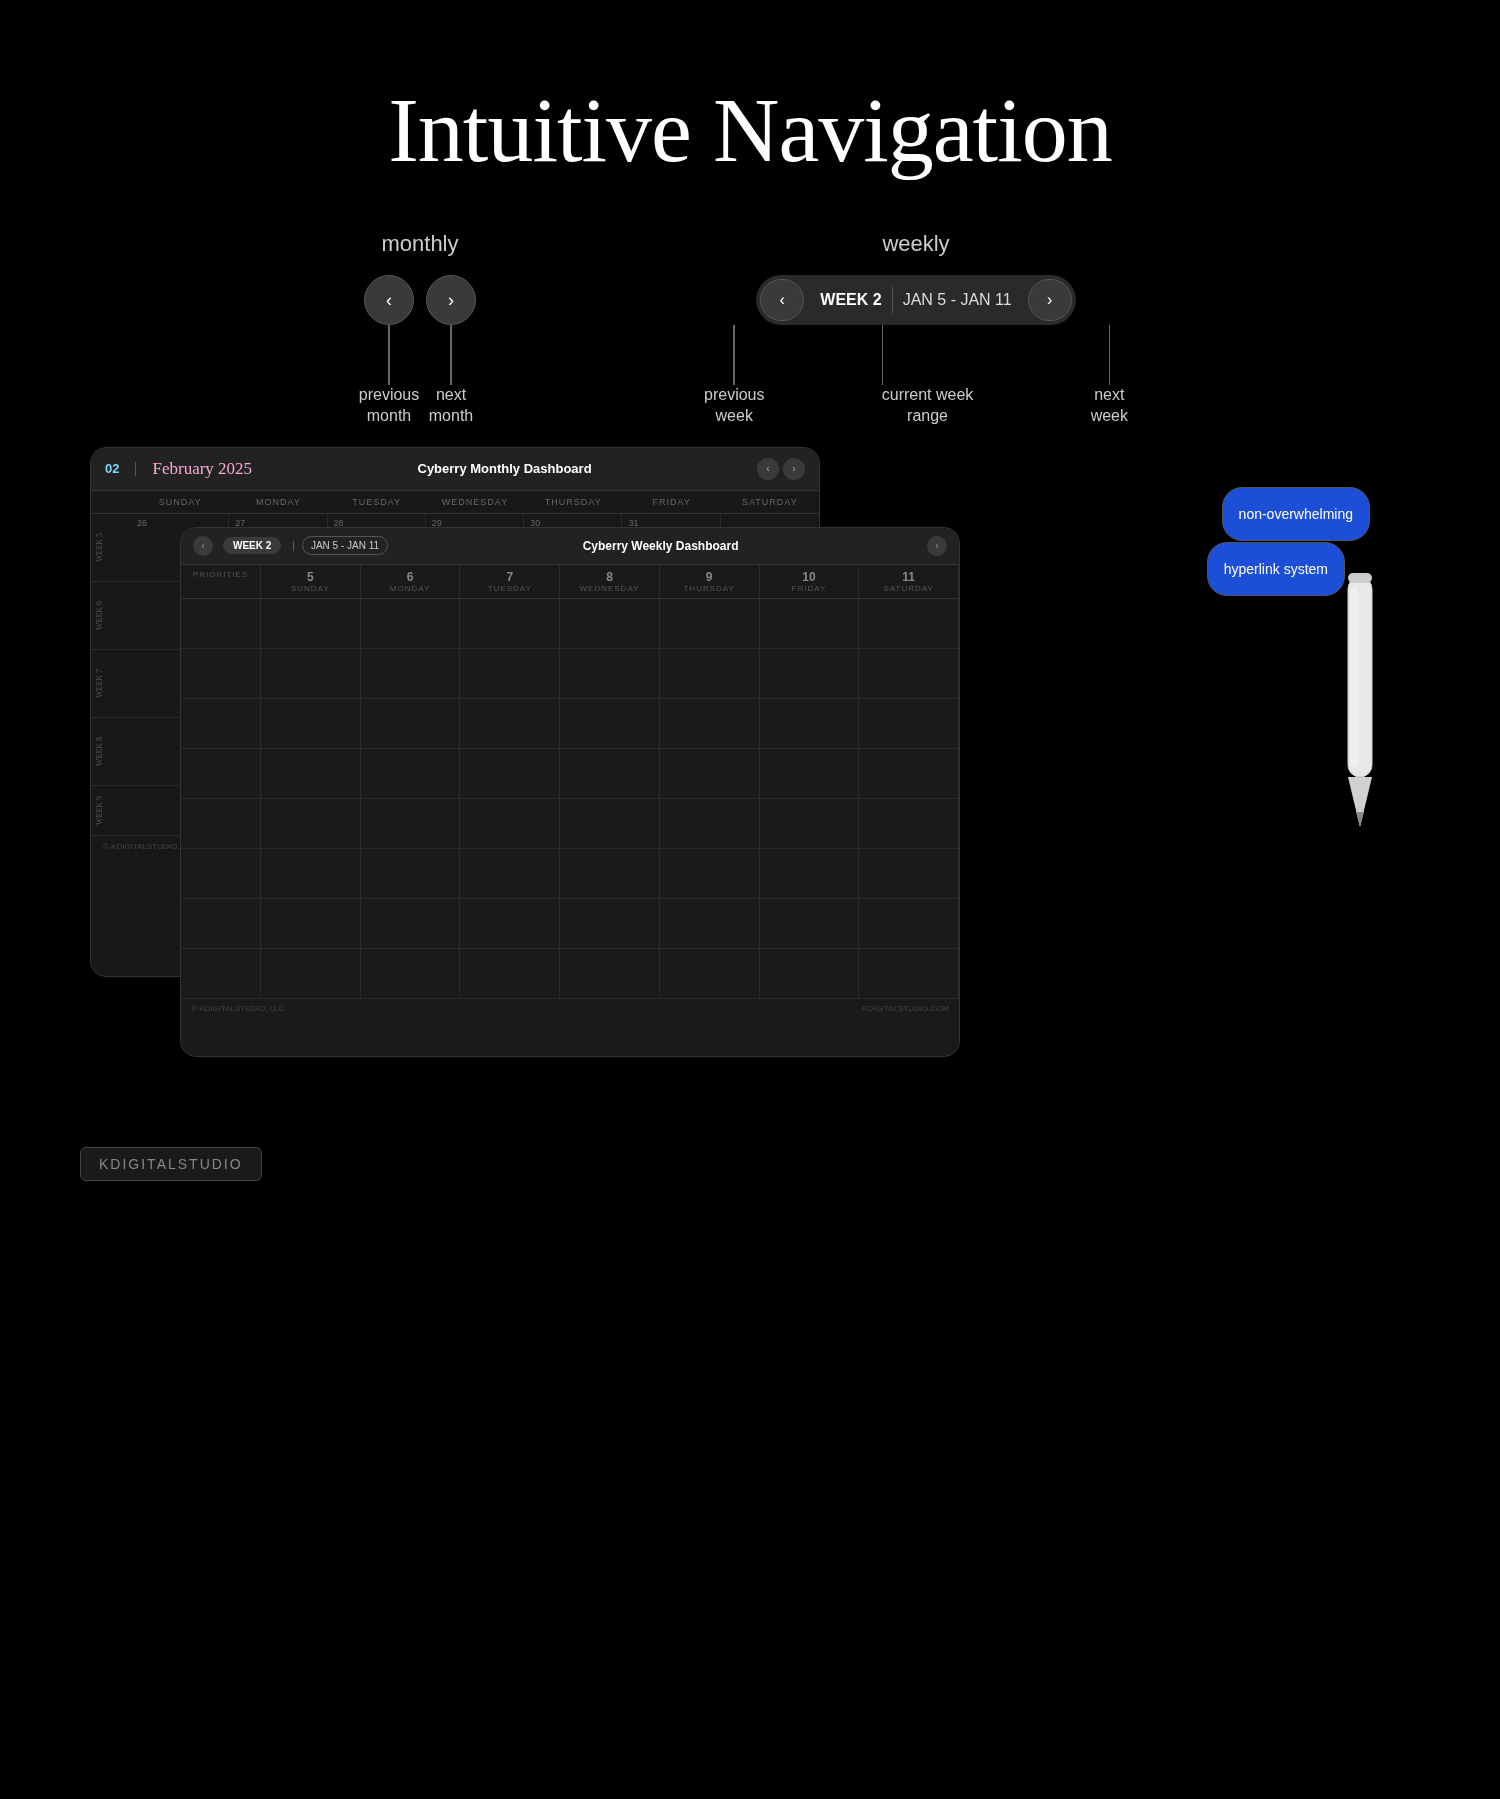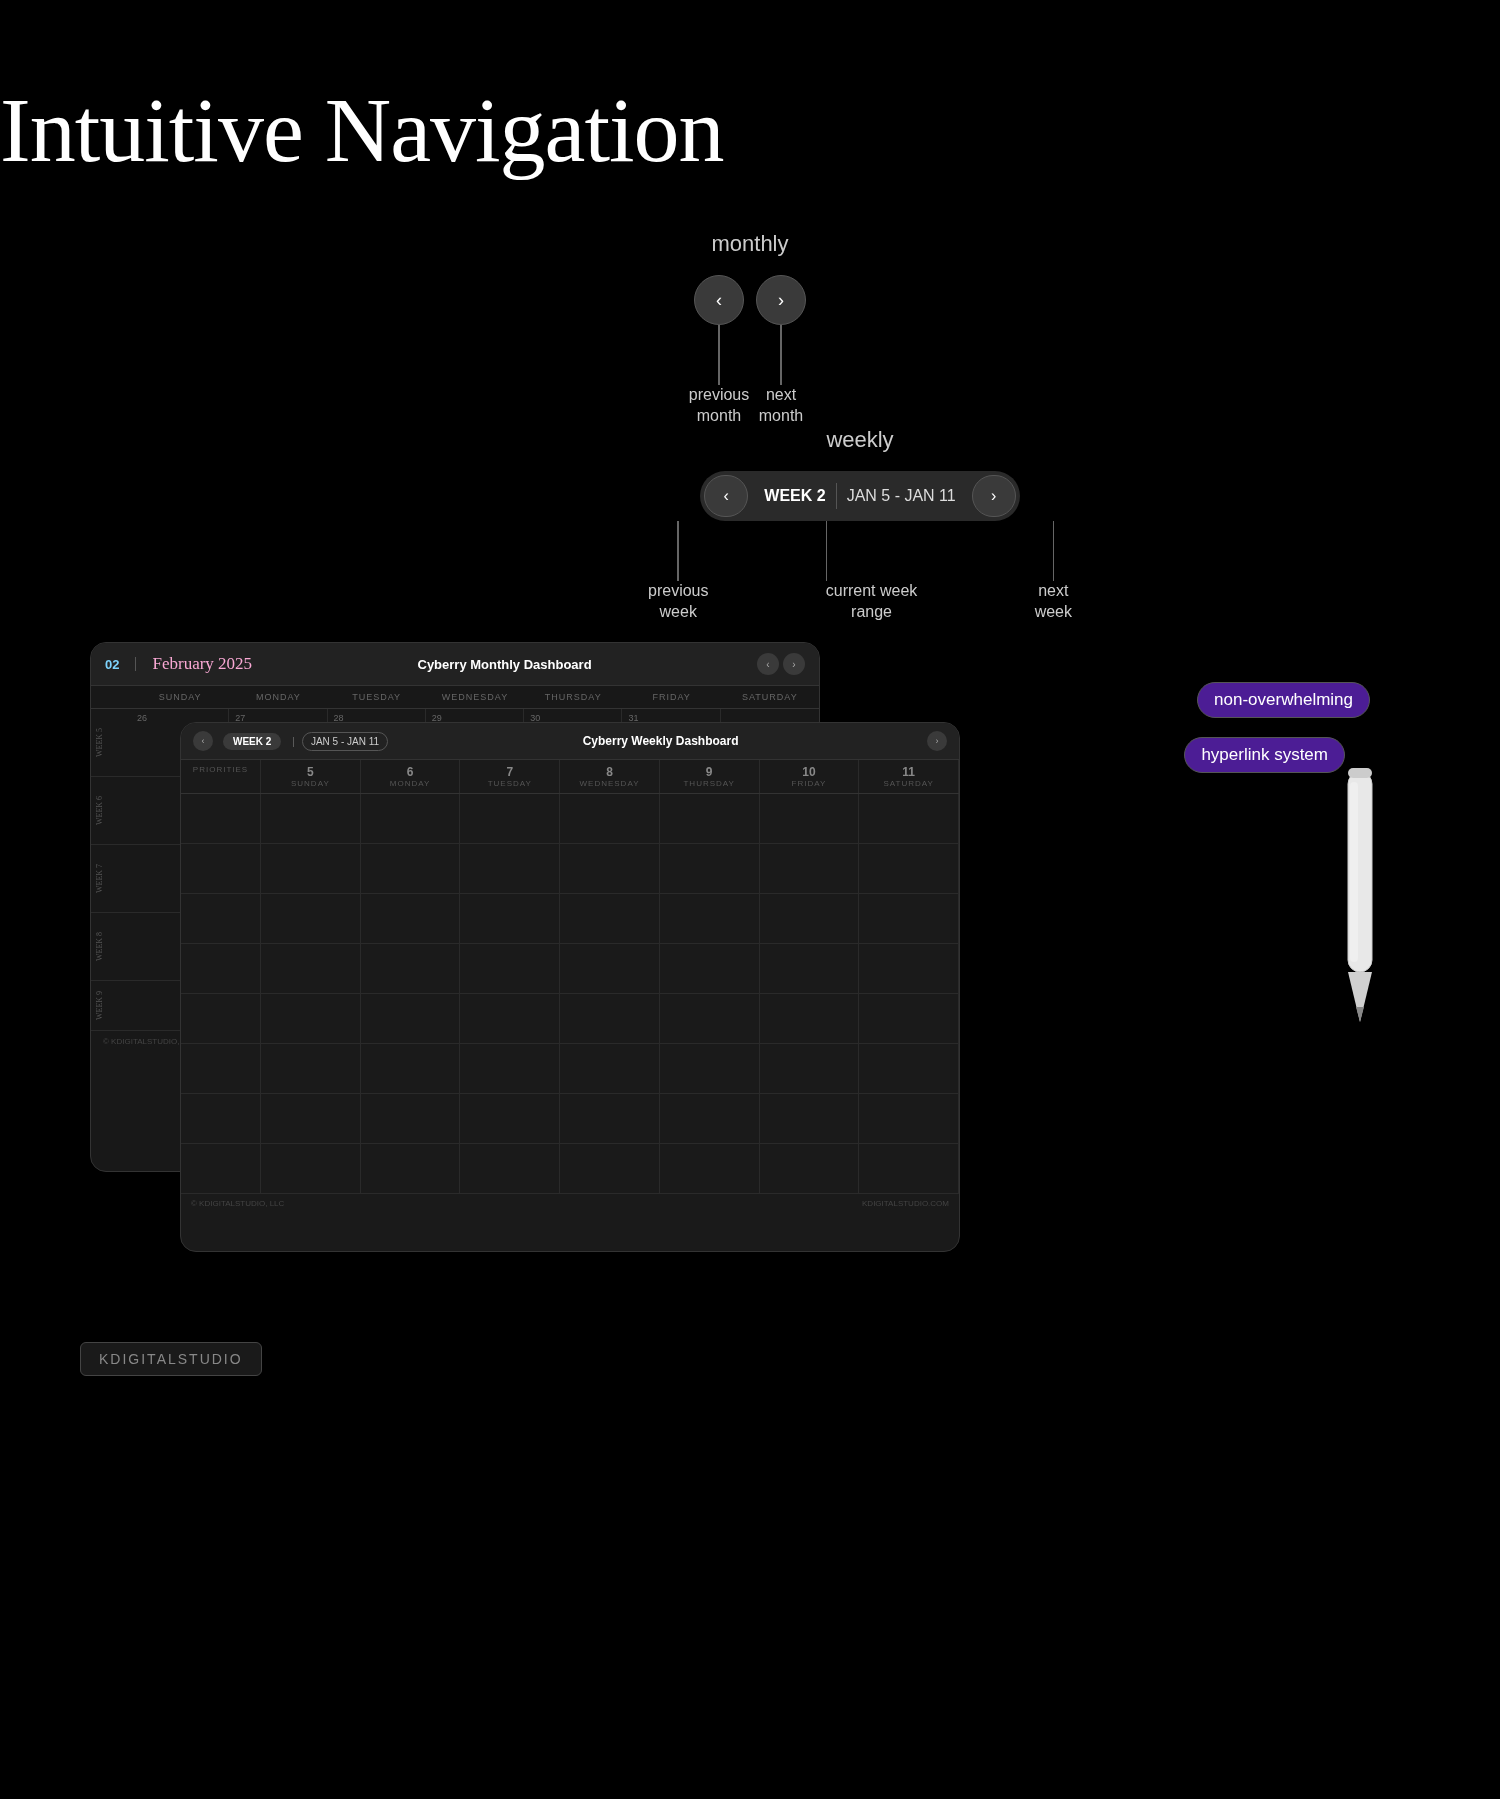--- a/index.html
+++ b/index.html
@@ -15,20 +15,21 @@
 
     .page-wrapper {
       width: 1500px;
       min-height: 1799px;
       background: #000;
       position: relative;
     }
 
     
     .header-section {
+      text-align: center;
       padding-top: 80px;
       padding-bottom: 20px;
     }
 
     .main-title {
       font-size: 92px;
       font-weight: 400;
       letter-spacing: -1px;
       color: #fff;
       font-family: Georgia, serif;
@@ -249,40 +250,39 @@
     .weekly-cell {
       border-right: 1px solid #2a2a2a;
       font-size: 8px;
       color: #444;
       padding: 3px;
     }
 
     
     .badge-callout {
       position: absolute;
-      background: #4c1d95;
+      background: #1d4ed8;
       border: 1.5px solid #555;
       border-radius: 20px;
-      padding: 7px 16px;
-      font-size: 17px;
+      padding: 18px 16px;
+      font-size: 14px;
       color: #fff;
       font-family: Arial, sans-serif;
       white-space: nowrap;
       z-index: 10;
     }
 
     
     .full-diagram {
       display: flex;
       justify-content: center;
       padding: 0 100px;
       gap: 0;
       margin-top: 30px;
       position: relative;
-      flex-direction: column;
     }
 
     .monthly-section {
       display: flex;
       flex-direction: column;
       align-items: center;
     }
 
     .weekly-section {
       display: flex;

